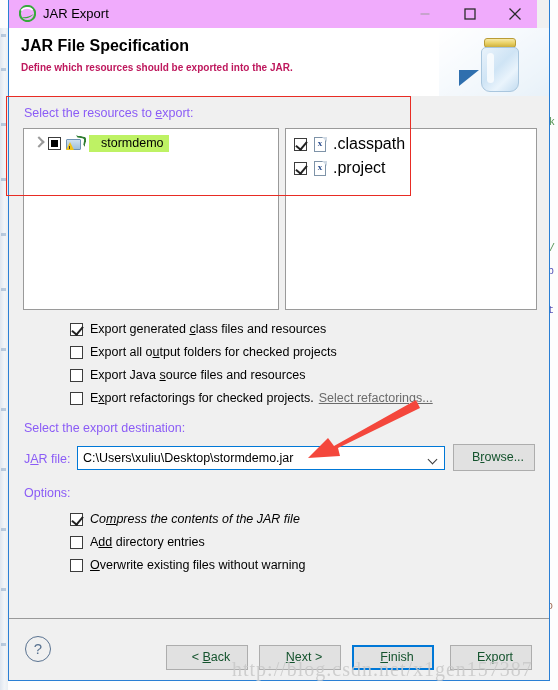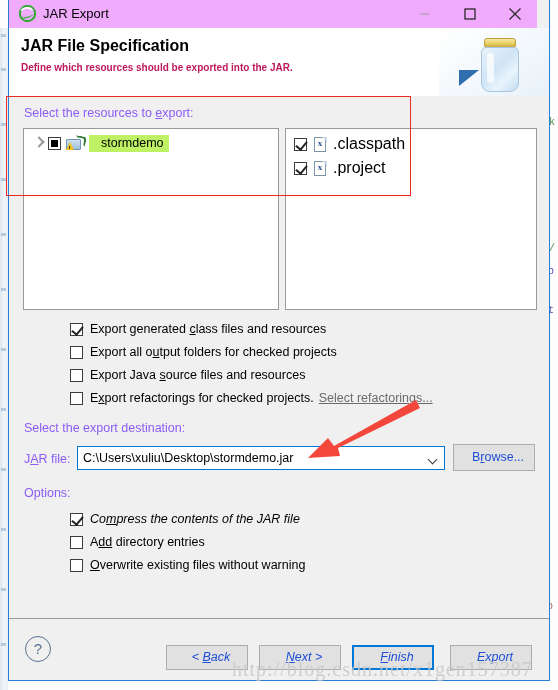--- a/index.html
+++ b/index.html
@@ -86,23 +86,23 @@
   .optrow .txt{margin-left:7px;font-size:12.5px;white-space:nowrap;}
   .link{color:#6b6b6b;text-decoration:underline;margin-left:5px;}
   
   .combo{position:absolute;left:68px;top:446px;width:368px;height:24px;background:#fff;
       border:1px solid #0078d7;box-sizing:border-box;}
   .combo .val{position:absolute;left:5px;top:4px;font-size:12.5px;color:#000;}
   .combo .arw{position:absolute;right:7px;top:9px;width:8px;height:8px;}
   .combo .arw:before{content:"";position:absolute;left:0;top:0;width:6px;height:6px;
       border-bottom:1.6px solid #3a3a3a;border-right:1.6px solid #3a3a3a;transform:rotate(45deg);}
   .btn{position:absolute;background:#e1e1e1;border:1px solid #adadad;box-sizing:border-box;
-      font-family:"Liberation Sans",sans-serif;font-size:12.5px;color:#1d4ed8;text-align:center;cursor:default;padding-left:8px;}
+      font-family:"Liberation Sans",sans-serif;font-size:12.5px;color:#14532d;text-align:center;cursor:default;padding-left:8px;}
   #browse-btn{left:444px;top:444px;width:82px;height:27px;line-height:25px;}
-  .navbtn{top:645px;width:82px;height:25px;line-height:23px;font-style:italic;}
+  .navbtn{top:645px;width:82px;height:25px;line-height:23px;}
   #back-btn{left:157px;}
   #next-btn{left:250px;}
   #finish-btn{left:343px;background:#e1e1e1;border:2px solid #0078d7;line-height:21px;}
   #cancel-btn{left:441px;}
   .footer{position:absolute;left:0;right:0;bottom:0;height:60px;background:#f0f0f0;}
   .help{position:absolute;left:16px;top:16px;width:26px;height:26px;border-radius:50%;
       border:1.6px solid #5a7391;color:#5a7391;font-size:15px;text-align:center;line-height:24px;box-sizing:border-box;}
   
   .anno-rect{position:absolute;left:6px;top:96px;width:405px;height:100px;
       border:1.6px solid #e82c24;box-sizing:border-box;pointer-events:none;}

